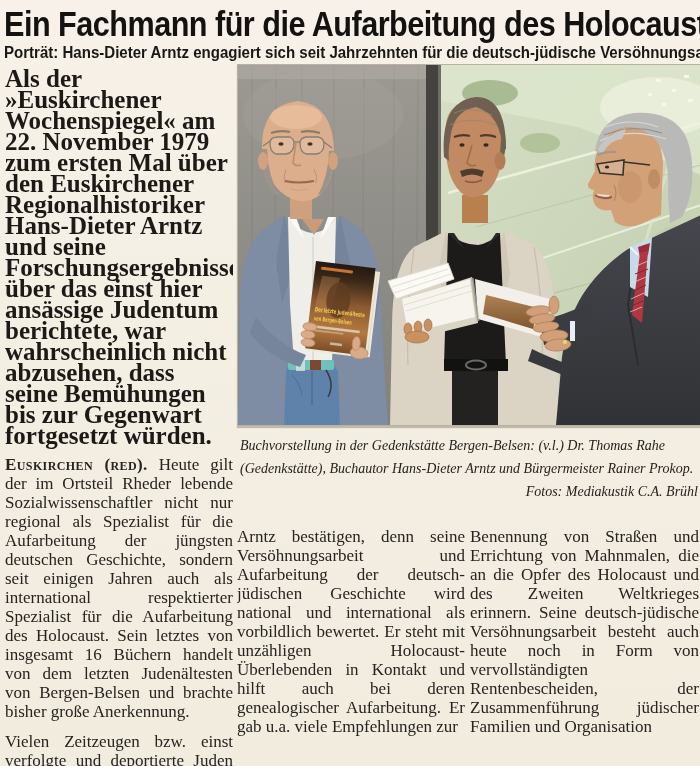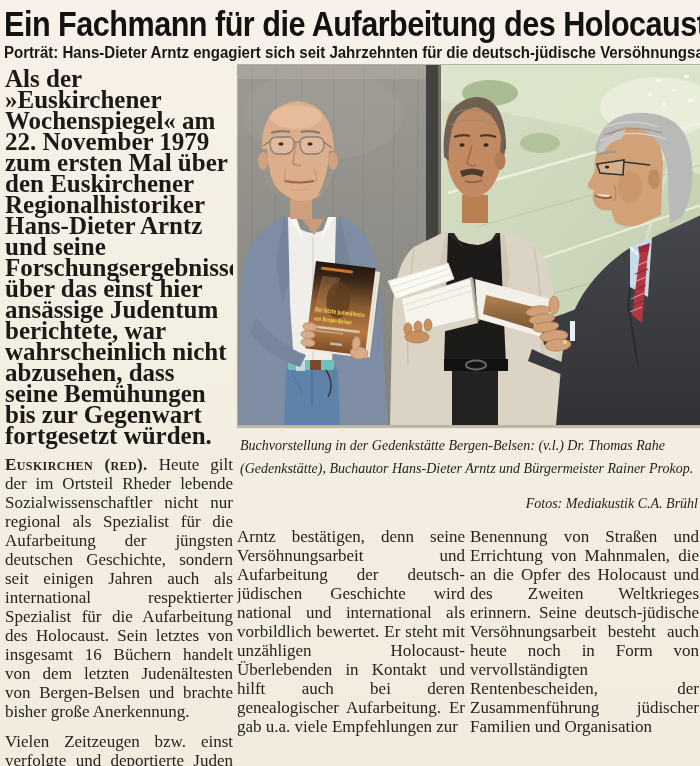--- a/index.html
+++ b/index.html
@@ -44,21 +44,21 @@
     position:absolute;left:237px;top:64px;width:463px;height:360px;margin:0;
     border:1px solid #b9b2a2;box-shadow:0 2px 1px rgba(96,86,64,0.35);
     background:#8f8d88;overflow:hidden;
   }
   .photo svg{display:block;}
 
   .caption{
     position:absolute;left:240px;top:434px;width:458px;
     font-style:italic;font-size:14px;line-height:23px;color:#25211d;
   }
-  .caption .credit{display:block;text-align:right;margin-top:12px;}
+  .caption .credit{display:block;text-align:right;}
 </style>
 </head>
 <body>
 
 <div class="page">
 
   <h1 class="headline"><span class="fit">Ein Fachmann für die Aufarbeitung des Holocaust</span></h1>
   <p class="subtitle"><span class="fit">Porträt: Hans-Dieter Arntz engagiert sich seit Jahrzehnten für die deutsch-jüdische Versöhnungsarbeit</span></p>
 
   <div class="col col-left">

